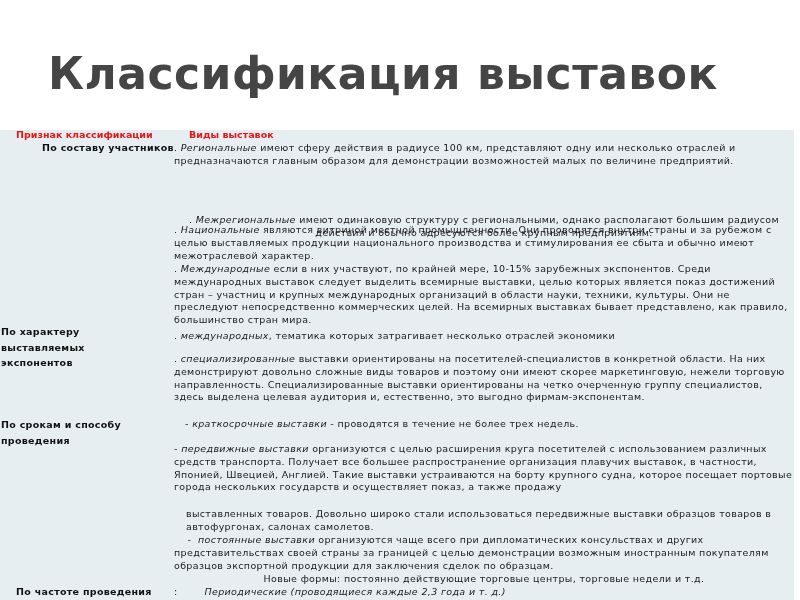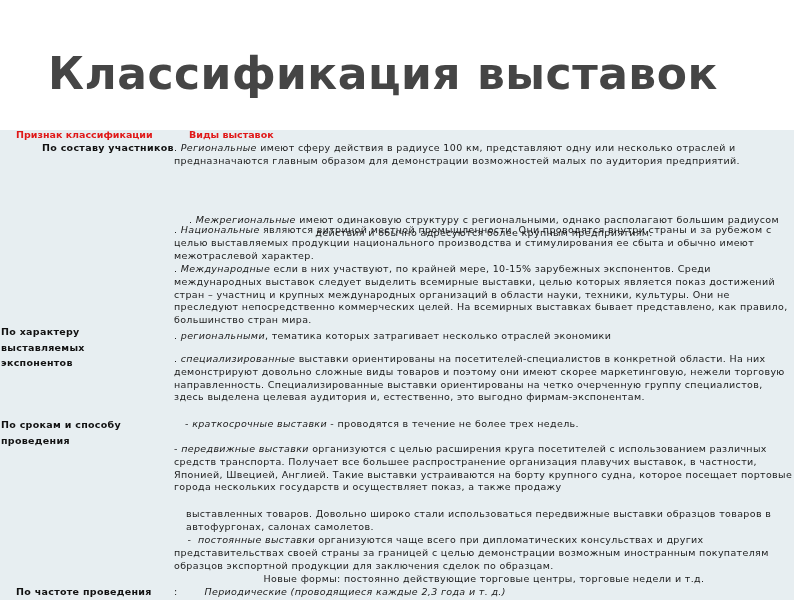--- a/index.html
+++ b/index.html
@@ -48,27 +48,27 @@
 
 <div class="table"></div>
 <div class="right-strip"></div>
 
 <div class="hdr-row">
   <span class="hdr c1">Признак классификации</span>
   <span class="hdr c2">Виды выставок</span>
 </div>
 
 <div class="lbl" style="left:14px; top:140px; width:160px;padding-left:28px;">По составу участников</div>
-<div class="txt" style="top:142px;"><span>. </span><i>Региональные</i><span>     имеют сферу действия в радиусе 100 км, представляют одну или несколько отраслей и предназначаются главным образом для демонстрации возможностей малых по аудитория предприятий.</span></div>
+<div class="txt" style="top:142px;"><span>. </span><i>Региональные</i><span>     имеют сферу действия в радиусе 100 км, представляют одну или несколько отраслей и предназначаются главным образом для демонстрации возможностей малых по величине предприятий.</span></div>
 <div class="txt" style="top:214px;text-align:center;"><span>  . </span><i>Межрегиональные</i><span> имеют одинаковую структуру с региональными, однако располагают большим радиусом действия и обычно адресуются более крупным предприятиям.</span></div>
 <div class="txt" style="top:224px;"><span>. </span><i>Национальные</i><span> являются витриной местной промышленности. Они проводятся внутри страны и за рубежом с целью выставляемых продукции национального производства и стимулирования ее сбыта и обычно имеют межотраслевой характер.</span></div>
 <div class="txt" style="top:263px;"><span> . </span><i>Международные</i><span> если в них участвуют, по крайней мере, 10-15% зарубежных экспонентов. Среди международных выставок следует выделить всемирные выставки, целью которых является показ достижений стран – участниц и крупных международных организаций в области науки, техники, культуры. Они не преследуют непосредственно коммерческих целей. На всемирных выставках бывает представлено, как правило, большинство стран мира.</span></div>
 
 <div class="lbl" style="left:1px; top:324px; width:140px;">По характеру выставляемых экспонентов</div>
-<div class="txt" style="top:330px;"><span>. </span><i>региональными</i><span>, тематика которых затрагивает несколько отраслей экономики</span></div>
+<div class="txt" style="top:330px;"><span>. </span><i>международных</i><span>, тематика которых затрагивает несколько отраслей экономики</span></div>
 <div class="txt" style="top:353px;"><span>. </span><i>специализированные</i><span> выставки ориентированы на посетителей-специалистов в конкретной области. На них демонстрируют довольно сложные виды товаров и поэтому они имеют скорее маркетинговую, нежели торговую направленность. Специализированные выставки ориентированы на четко очерченную группу специалистов, здесь выделена целевая аудитория и, естественно, это выгодно фирмам-экспонентам.</span></div>
 
 <div class="lbl" style="left:1px; top:417px; width:150px;">По срокам и способу проведения</div>
 <div class="txt" style="top:418px;margin-left:11px;"><span>-  </span><i>краткосрочные выставки</i><span>  - проводятся в течение не более трех недель.</span></div>
 <div class="txt" style="top:443px;"><span>-  </span><i>передвижные выставки</i><span> организуются с целью расширения круга посетителей с использованием различных средств транспорта. Получает все большее распространение организация плавучих выставок, в частности, Японией, Швецией, Англией. Такие выставки устраиваются на борту крупного судна, которое посещает портовые города  нескольких государств и осуществляет показ, а также продажу</span></div>
 <div class="txt" style="top:508px;margin-left:12px;"><span>выставленных товаров. Довольно широко стали использоваться передвижные  выставки образцов товаров в автофургонах, салонах самолетов.</span></div>
 <div class="txt" style="top:534px;"><span style="white-space:pre">    -  </span><i>постоянные выставки</i><span>  организуются чаще всего при дипломатических консульствах и других представительствах своей страны за границей с целью демонстрации возможным иностранным покупателям образцов экспортной продукции для заключения сделок по образцам.</span></div>
 <div class="txt" style="top:573px;text-align:center;"><span>Новые формы: постоянно действующие торговые центры, торговые недели и т.д.</span></div>
 
 <div class="lbl" style="left:16px; top:584px; width:170px;">По частоте проведения</div>

